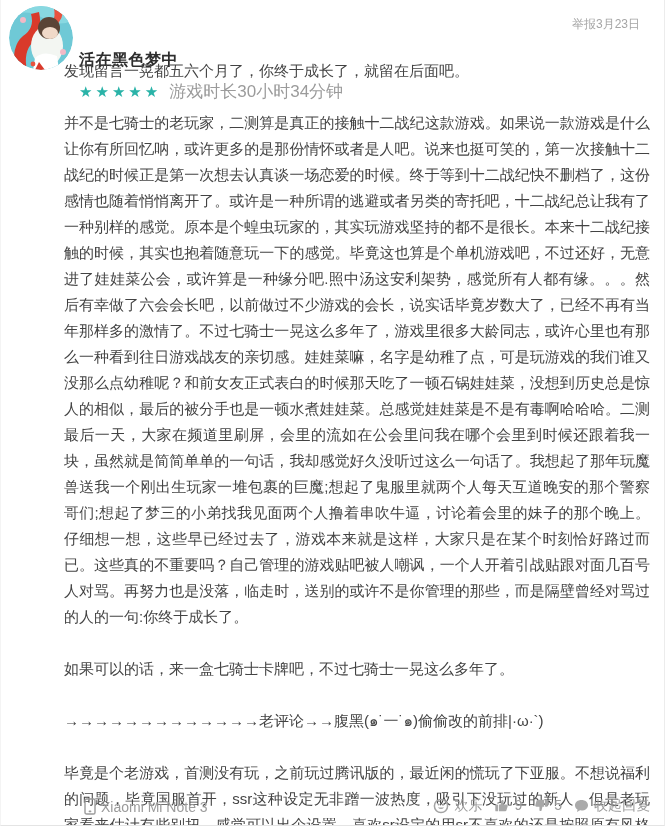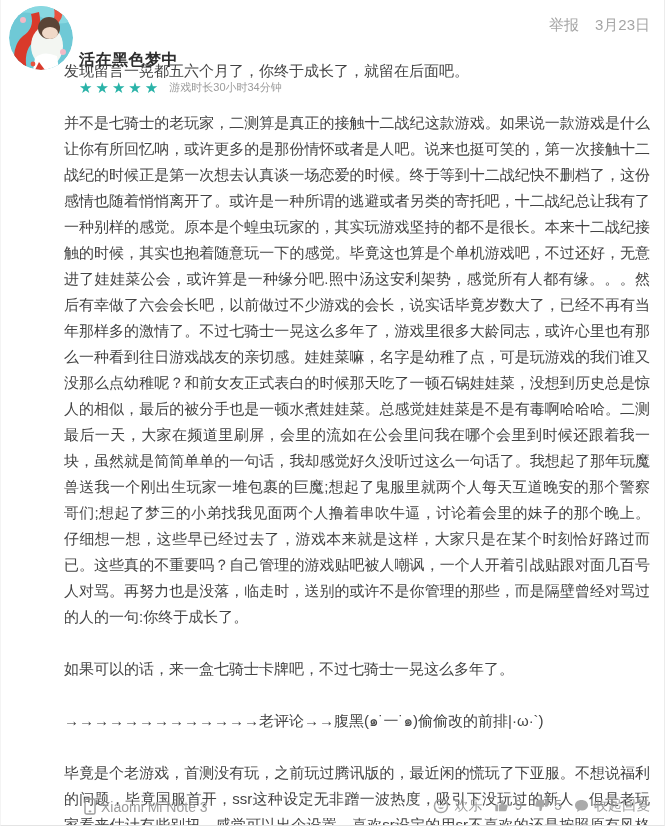--- a/index.html
+++ b/index.html
@@ -26,24 +26,24 @@
     overflow: hidden;
   }
   .head-main { position: absolute; left: 70px; top: 8px; }
   .username {
     font-size: 16px; font-weight: bold; color: #2e2e2e;
     letter-spacing: 0.5px;
     margin-top: 36px;
   }
   .rating-row { margin-top: 9px; display: flex; align-items: center; }
   .stars { color: #2ab3a8; font-size: 15px; letter-spacing: 3px; line-height: 1; }
-  .playtime { color: #9b9b9b; font-size: 11px; margin-left: 8px; }
+  .playtime { color: #9b9b9b; font-size: 17px; margin-left: 8px; }
   .head-right {
-    position: absolute; right: 0; top: 10px;
-    font-size: 15px; color: #a5a5a5; display: flex; gap: 16px;
+    position: absolute; right: 10px; top: 10px;
+    font-size: 12px; color: #a5a5a5; display: flex; 
   }
   
   .review-body {
     position: absolute; top: 58px; left: 63px; right: 14px;
     color: #434343; font-size: 15px; line-height: 26px;
     text-align: justify;
   }
   .review-body p { margin-bottom: 26px; }
   .review-body p:last-child { margin-bottom: 0; }
   

